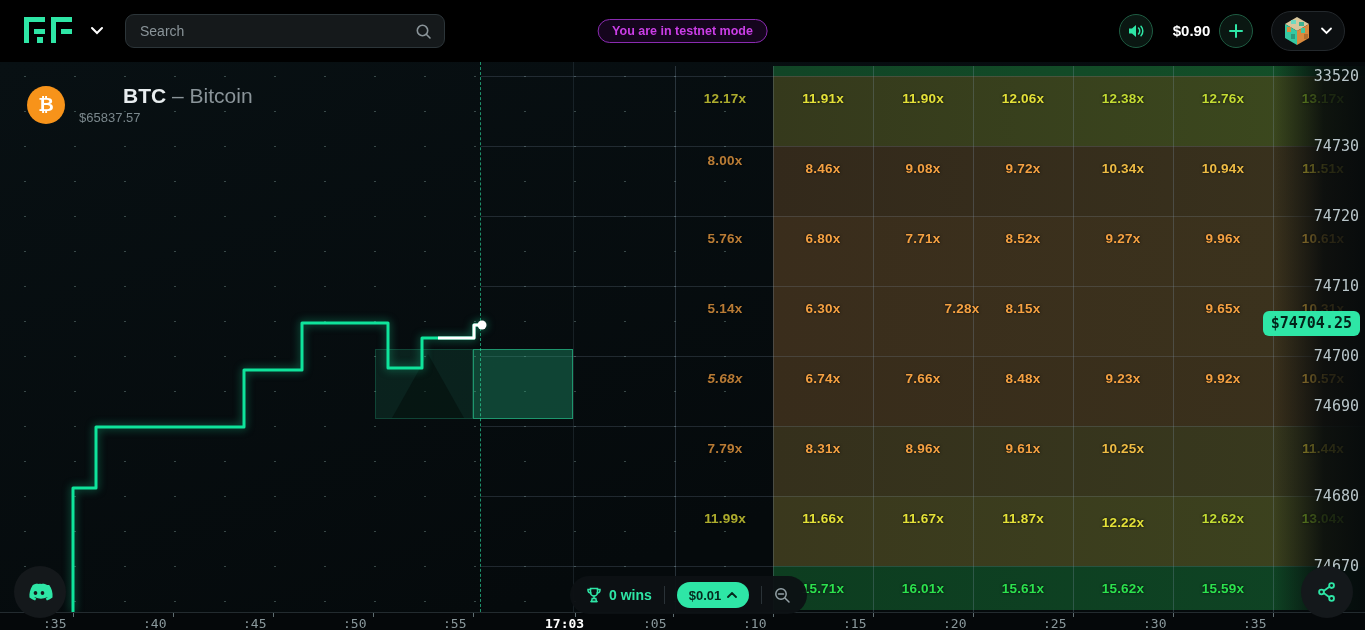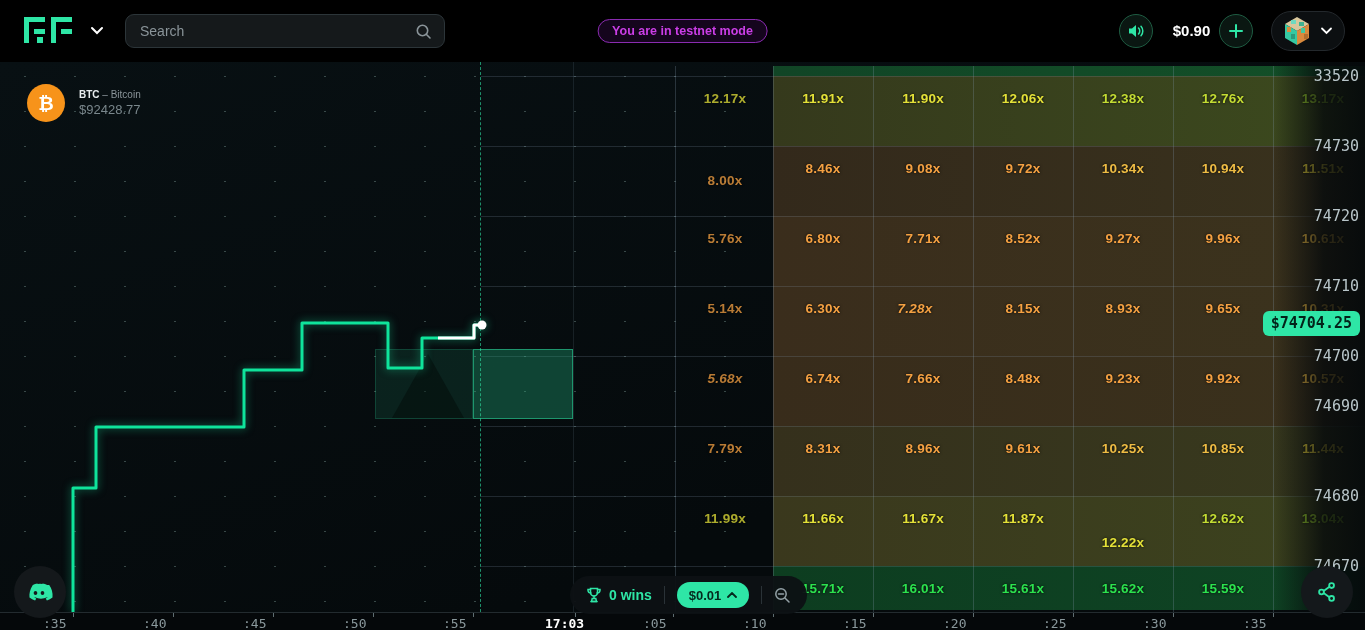--- a/index.html
+++ b/index.html
@@ -42,21 +42,21 @@
   .zone-bright{left:473px;top:287px;width:100px;height:70px;background:rgba(36,180,126,0.34);
     border:1px solid rgba(46,230,166,0.5);}
   .mountain{position:absolute;left:392px;top:292px;width:72px;height:64px;z-index:1;
     clip-path:polygon(50% 0,100% 100%,0 100%);background:rgba(2,8,6,0.45);}
   .dashed{position:absolute;left:480px;top:0;height:550px;width:0;z-index:2;
     border-left:1px dashed rgba(46,230,166,0.6);}
   #line-svg{position:absolute;left:0;top:0;z-index:2;filter:drop-shadow(0 0 4px rgba(20,230,160,0.55));}
   .asset-header{position:absolute;left:27px;top:22px;z-index:5;display:flex;gap:14px;align-items:center;}
   .btc-circle{width:38px;height:38px;border-radius:50%;background:#f7931a;display:flex;align-items:center;
     justify-content:center;color:#fff;font-weight:bold;font-size:19px;font-family:"DejaVu Sans",sans-serif;}
-  .asset-line1{font-size:10px;color:#8a9499;}
+  .asset-line1{font-size:21px;color:#8a9499;margin-left:44px;}
   .asset-line1 b{color:#e8edef;}
   .asset-line2{font-size:13px;color:#7a878c;margin-top:2px;}
   .axis-fade{position:absolute;right:0;top:0;width:92px;height:550px;z-index:3;pointer-events:none;
     background:linear-gradient(90deg,rgba(5,9,11,0) 0%,rgba(5,9,11,0.82) 55%,rgba(5,9,11,0.95) 100%);}
   #ylabels{position:absolute;inset:0;z-index:4;pointer-events:none;}
   .ylab{position:absolute;right:6px;width:70px;text-align:right;font-size:15px;color:#b9c6ca;
     font-family:"DejaVu Sans Mono",monospace;}
   .price-tag{position:absolute;right:5px;top:249px;z-index:5;background:#2ee6a6;border-radius:6px;
     padding:3px 8px 4px;font-family:"DejaVu Sans Mono",monospace;font-weight:bold;font-size:15px;color:#03231a;}
 
@@ -177,60 +177,58 @@
         <div class="vline" style="left: 1173px; top: 4px; height: 546px;"></div>
         <div class="vline" style="left: 1273px; top: 4px; height: 546px;"></div>
         <div class="vline faint" style="left: 573px; top: 0px; height: 550px;"></div>
         <div class="mcell" style="left: 675px; top: 14px; width: 100px; height: 70px; color: rgb(228, 225, 56); opacity: 0.75;">12.17x</div>
         <div class="mcell" style="left: 773px; top: 14px; width: 100px; height: 70px; color: rgb(228, 225, 56); opacity: 1;">11.91x</div>
         <div class="mcell" style="left: 873px; top: 14px; width: 100px; height: 70px; color: rgb(228, 225, 56); opacity: 1;">11.90x</div>
         <div class="mcell" style="left: 973px; top: 14px; width: 100px; height: 70px; color: rgb(228, 225, 56); opacity: 1;">12.06x</div>
         <div class="mcell" style="left: 1073px; top: 14px; width: 100px; height: 84px; color: rgb(196, 220, 51); opacity: 1;">12.38x</div>
         <div class="mcell" style="left: 1173px; top: 14px; width: 100px; height: 70px; color: rgb(196, 220, 51); opacity: 1;">12.76x</div>
         <div class="mcell" style="left: 1273px; top: 14px; width: 100px; height: 70px; color: rgb(158, 211, 47); opacity: 1;">13.17x</div>
-        <div class="mcell" style="left: 675px; top: 96px; width: 100px; height: 70px; color: rgb(245, 161, 66); opacity: 0.75;">8.00x</div>
+        <div class="mcell" style="left: 675px; top: 76px; width: 100px; height: 70px; color: rgb(245, 161, 66); opacity: 0.75;">8.00x</div>
         <div class="mcell" style="left: 773px; top: 84px; width: 100px; height: 70px; color: rgb(245, 161, 66); opacity: 1;">8.46x</div>
         <div class="mcell" style="left: 873px; top: 84px; width: 100px; height: 70px; color: rgb(245, 161, 66); opacity: 1;">9.08x</div>
         <div class="mcell" style="left: 973px; top: 84px; width: 100px; height: 70px; color: rgb(245, 161, 66); opacity: 1;">9.72x</div>
         <div class="mcell" style="left: 1073px; top: 84px; width: 100px; height: 70px; color: rgb(238, 188, 68); opacity: 1;">10.34x</div>
         <div class="mcell" style="left: 1173px; top: 84px; width: 100px; height: 70px; color: rgb(238, 188, 68); opacity: 1;">10.94x</div>
         <div class="mcell" style="left: 1273px; top: 84px; width: 100px; height: 70px; color: rgb(236, 214, 60); opacity: 1;">11.51x</div>
         <div class="mcell" style="left: 675px; top: 154px; width: 100px; height: 70px; color: rgb(245, 161, 66); opacity: 0.75;">5.76x</div>
         <div class="mcell" style="left: 773px; top: 154px; width: 100px; height: 70px; color: rgb(245, 161, 66); opacity: 1;">6.80x</div>
         <div class="mcell" style="left: 873px; top: 154px; width: 100px; height: 70px; color: rgb(245, 161, 66); opacity: 1;">7.71x</div>
         <div class="mcell" style="left: 973px; top: 154px; width: 100px; height: 70px; color: rgb(245, 161, 66); opacity: 1;">8.52x</div>
         <div class="mcell" style="left: 1073px; top: 154px; width: 100px; height: 70px; color: rgb(245, 161, 66); opacity: 1;">9.27x</div>
         <div class="mcell" style="left: 1173px; top: 154px; width: 100px; height: 70px; color: rgb(245, 161, 66); opacity: 1;">9.96x</div>
         <div class="mcell" style="left: 1273px; top: 154px; width: 100px; height: 70px; color: rgb(238, 188, 68); opacity: 1;">10.61x</div>
         <div class="mcell" style="left: 675px; top: 224px; width: 100px; height: 70px; color: rgb(245, 161, 66); opacity: 0.75;">5.14x</div>
         <div class="mcell" style="left: 773px; top: 224px; width: 100px; height: 70px; color: rgb(245, 161, 66); opacity: 1;">6.30x</div>
-        <div class="mcell" style="left: 865px; top: 224px; width: 100px; height: 70px; color: rgb(245, 161, 66); opacity: 1; font-style: italic;">7.28x</div>
+        <div class="mcell" style="left: 912px; top: 224px; width: 100px; height: 70px; color: rgb(245, 161, 66); opacity: 1;">7.28x</div>
         <div class="mcell" style="left: 973px; top: 224px; width: 100px; height: 70px; color: rgb(245, 161, 66); opacity: 1;">8.15x</div>
-        <div class="mcell" style="left: 1073px; top: 224px; width: 100px; height: 70px; color: rgb(245, 161, 66); opacity: 1;">8.93x</div>
         <div class="mcell" style="left: 1173px; top: 224px; width: 100px; height: 70px; color: rgb(245, 161, 66); opacity: 1;">9.65x</div>
         <div class="mcell" style="left: 1273px; top: 224px; width: 100px; height: 70px; color: rgb(238, 188, 68); opacity: 1;">10.31x</div>
         <div class="mcell" style="left: 675px; top: 294px; width: 100px; height: 70px; color: rgb(245, 161, 66); opacity: 0.75; font-style: italic;">5.68x</div>
         <div class="mcell" style="left: 773px; top: 294px; width: 100px; height: 70px; color: rgb(245, 161, 66); opacity: 1;">6.74x</div>
         <div class="mcell" style="left: 873px; top: 294px; width: 100px; height: 70px; color: rgb(245, 161, 66); opacity: 1;">7.66x</div>
         <div class="mcell" style="left: 973px; top: 294px; width: 100px; height: 70px; color: rgb(245, 161, 66); opacity: 1;">8.48x</div>
         <div class="mcell" style="left: 1073px; top: 294px; width: 100px; height: 70px; color: rgb(245, 161, 66); opacity: 1;">9.23x</div>
         <div class="mcell" style="left: 1173px; top: 294px; width: 100px; height: 70px; color: rgb(245, 161, 66); opacity: 1;">9.92x</div>
         <div class="mcell" style="left: 1273px; top: 294px; width: 100px; height: 70px; color: rgb(238, 188, 68); opacity: 1;">10.57x</div>
         <div class="mcell" style="left: 675px; top: 364px; width: 100px; height: 70px; color: rgb(245, 161, 66); opacity: 0.75;">7.79x</div>
         <div class="mcell" style="left: 773px; top: 364px; width: 100px; height: 70px; color: rgb(245, 161, 66); opacity: 1;">8.31x</div>
         <div class="mcell" style="left: 873px; top: 364px; width: 100px; height: 70px; color: rgb(245, 161, 66); opacity: 1;">8.96x</div>
         <div class="mcell" style="left: 973px; top: 364px; width: 100px; height: 70px; color: rgb(245, 161, 66); opacity: 1;">9.61x</div>
         <div class="mcell" style="left: 1073px; top: 364px; width: 100px; height: 70px; color: rgb(238, 188, 68); opacity: 1;">10.25x</div>
-        <div class="mcell" style="left: 1173px; top: 364px; width: 100px; height: 70px; color: rgb(238, 188, 68); opacity: 1;">10.85x</div>
         <div class="mcell" style="left: 1273px; top: 364px; width: 100px; height: 70px; color: rgb(236, 214, 60); opacity: 1;">11.44x</div>
         <div class="mcell" style="left: 675px; top: 434px; width: 100px; height: 70px; color: rgb(228, 225, 56); opacity: 0.75;">11.99x</div>
         <div class="mcell" style="left: 773px; top: 434px; width: 100px; height: 70px; color: rgb(228, 225, 56); opacity: 1;">11.66x</div>
         <div class="mcell" style="left: 873px; top: 434px; width: 100px; height: 70px; color: rgb(228, 225, 56); opacity: 1;">11.67x</div>
         <div class="mcell" style="left: 973px; top: 434px; width: 100px; height: 70px; color: rgb(228, 225, 56); opacity: 1;">11.87x</div>
-        <div class="mcell" style="left: 1073px; top: 458px; width: 100px; height: 70px; color: rgb(228, 225, 56); opacity: 1;">12.22x</div>
+        <div class="mcell" style="left: 1073px; top: 438px; width: 100px; height: 70px; color: rgb(228, 225, 56); opacity: 1;">12.22x</div>
         <div class="mcell" style="left: 1173px; top: 434px; width: 100px; height: 70px; color: rgb(196, 220, 51); opacity: 1;">12.62x</div>
         <div class="mcell" style="left: 1273px; top: 434px; width: 100px; height: 70px; color: rgb(158, 211, 47); opacity: 1;">13.04x</div>
         <div class="mcell" style="left: 773px; top: 504px; width: 100px; height: 44px; color: rgb(44, 226, 78); opacity: 1;">15.71x</div>
         <div class="mcell" style="left: 873px; top: 504px; width: 100px; height: 44px; color: rgb(44, 226, 78); opacity: 1;">16.01x</div>
         <div class="mcell" style="left: 973px; top: 504px; width: 100px; height: 44px; color: rgb(44, 226, 78); opacity: 1;">15.61x</div>
         <div class="mcell" style="left: 1073px; top: 504px; width: 100px; height: 44px; color: rgb(44, 226, 78); opacity: 1;">15.62x</div>
         <div class="mcell" style="left: 1173px; top: 504px; width: 100px; height: 44px; color: rgb(44, 226, 78); opacity: 1;">15.59x</div>
       </div>
 
     <div class="zone-rect zone-light"></div>
@@ -245,21 +243,21 @@
     </svg>
 
     <div class="asset-header">
       <div class="btc-circle">₿</div>
       <div>
         <div class="asset-line1">
           <b>BTC</b>
           <span>–</span>
           <span>Bitcoin</span>
         </div>
-        <div class="asset-line2">$92428.77</div>
+        <div class="asset-line2">$65837.57</div>
       </div>
     </div>
 
     <div class="axis-fade"></div>
     <div id="ylabels">
         <div class="ylab" style="top: 5px;">33520</div>
         <div class="ylab" style="top: 75px;">74730</div>
         <div class="ylab" style="top: 145px;">74720</div>
         <div class="ylab" style="top: 215px;">74710</div>
         <div class="ylab" style="top: 285px;">74700</div>

